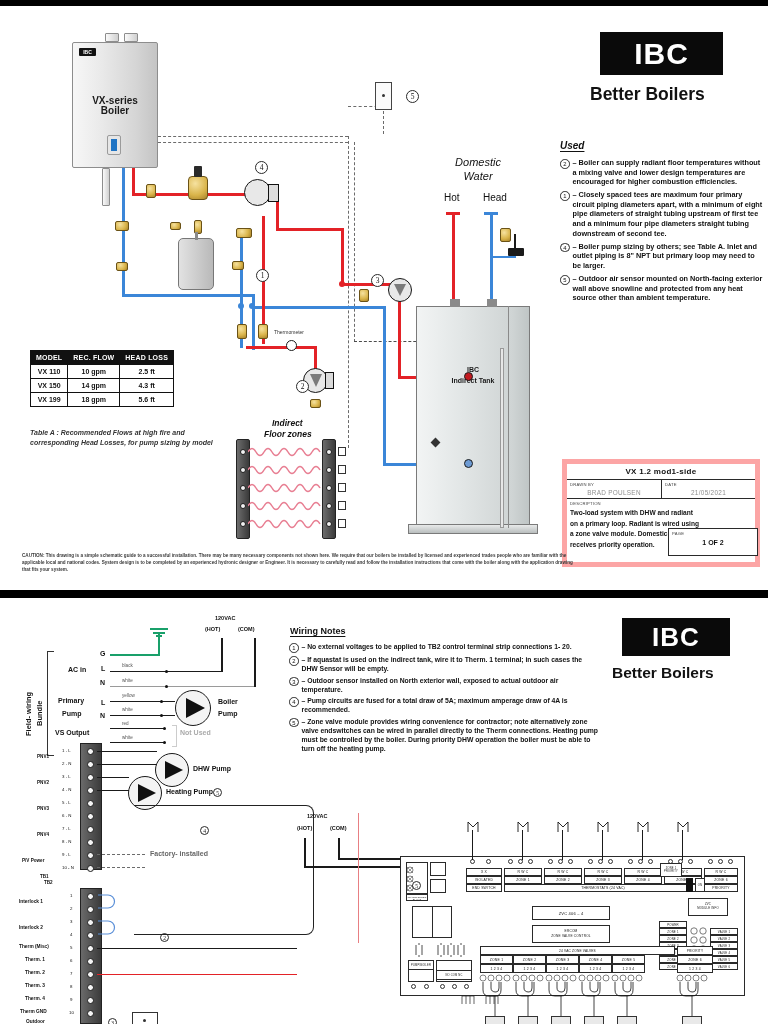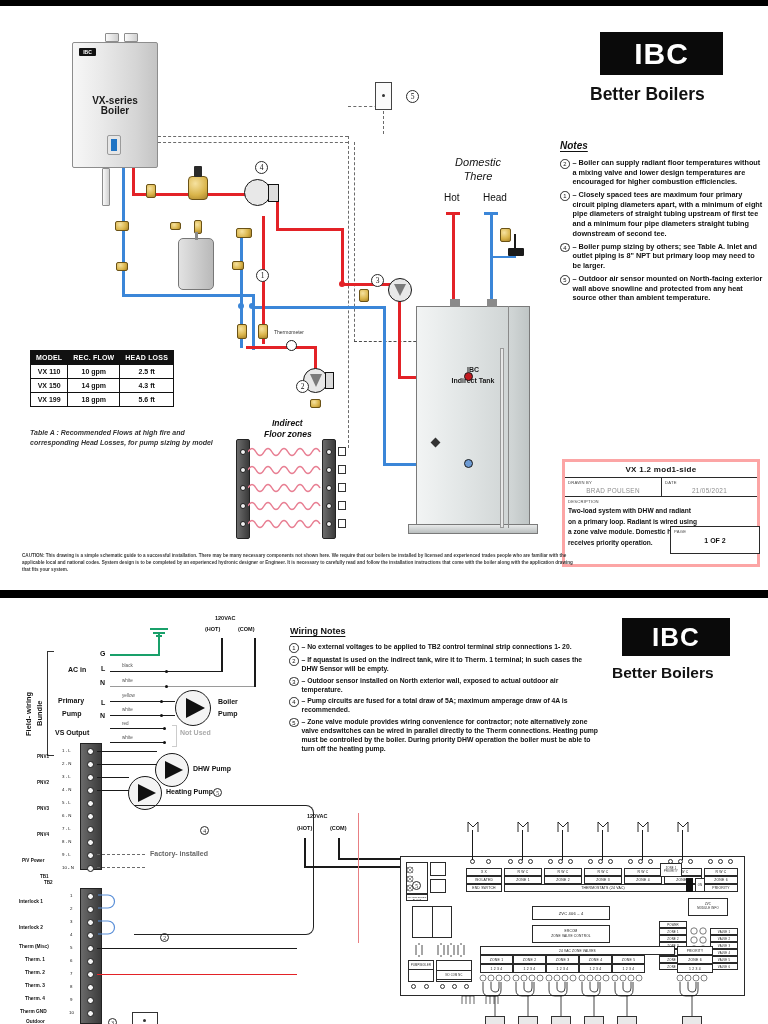--- a/index.html
+++ b/index.html
@@ -187,21 +187,21 @@
     border: 1px solid #111; padding: 3px 5px;
     text-align: center; color: #111; background: #fff;
   }
   .table-caption {
     position: absolute; font-size: 7px; font-style: italic;
     color: #333; line-height: 9.5px; width: 190px; font-weight: bold;
   }
 
   
   .titleblock {
-    position: absolute; border: 3px solid #fca5a5; background: #fff;
+    position: absolute; border: 5px solid #fca5a5; background: #fff;
     font-size: 6px; color: #111;
   }
   .tb-row { display: flex; border-bottom: 1px solid #2a2a2a; }
   .tb-row:last-child { border-bottom: none; }
   .tb-cell { padding: 2px 3px; position: relative; }
   .tb-cell + .tb-cell { border-left: 1px solid #2a2a2a; }
   .tb-head {
     text-align: center; font-size: 8px; font-weight: bold;
     padding: 3px; letter-spacing: 0.3px;
   }
@@ -404,21 +404,21 @@
         <path d="M0,28 q4,-7 8,0 t8,0 t8,0 t8,0 t8,0 t8,0 t8,0 t8,0 t8,0"></path>
         <path d="M0,46 q4,-7 8,0 t8,0 t8,0 t8,0 t8,0 t8,0 t8,0 t8,0 t8,0"></path>
         <path d="M0,64 q4,-7 8,0 t8,0 t8,0 t8,0 t8,0 t8,0 t8,0 t8,0 t8,0"></path>
         <path d="M0,82 q4,-7 8,0 t8,0 t8,0 t8,0 t8,0 t8,0 t8,0 t8,0 t8,0"></path>
       </g>
     </svg>
     <div class="label-txt label-italic" style="left:272px; top:412px; font-size:8.5px;">Indirect</div>
     <div class="label-txt label-italic" style="left:264px; top:423px; font-size:8.5px;">Floor zones</div>
 
     <div class="label-txt label-italic" style="left:443px; top:150px; font-size:11px; font-weight:normal; font-style:italic; text-align:center; width:70px;">Domestic</div>
-    <div class="label-txt label-italic" style="left:443px; top:164px; font-size:11px; font-weight:normal; font-style:italic; text-align:center; width:70px;">There</div>
+    <div class="label-txt label-italic" style="left:443px; top:164px; font-size:11px; font-weight:normal; font-style:italic; text-align:center; width:70px;">Water</div>
     <div class="label-txt" style="left:444px; top:186px; font-size:10px;">Hot</div>
     <div class="label-txt" style="left:483px; top:186px; font-size:10px;">Head</div>
 
     <div class="pipe red" style="left:452px; top:208px; width:2.5px; height:95px;"></div>
     <div class="pipe red" style="left:446px; top:206px; width:14px; height:2.5px;"></div>
 
     <div class="pipe blue" style="left:490px; top:208px; width:2.5px; height:95px;"></div>
     <div class="pipe blue" style="left:484px; top:206px; width:14px; height:2.5px;"></div>
     <div style="position:absolute;left:508px;top:242px;width:16px;height:8px;background:#1a1a1a;border-radius:1px;"></div>
     <div class="pipe black" style="left:514px; top:228px; width:2px; height:16px;"></div>
@@ -430,21 +430,21 @@
     </div>
     <div class="tank-base" style="left:408px; top:518px; width:130px; height:10px;"></div>
     <div style="position:absolute;left:508px;top:300px;width:1px;height:222px;background:#8a8a8a;"></div>
     <div style="position:absolute;left:500px;top:342px;width:4px;height:180px;background:#e7e7e7;border:0.8px solid #999;"></div>
     <div style="position:absolute;left:464px;top:366px;width:9px;height:9px;border-radius:50%;background:#c21a1f;border:1.5px solid #1b1b1b;"></div>
     <div style="position:absolute;left:464px;top:453px;width:9px;height:9px;border-radius:50%;background:#6d9bd4;border:1.5px solid #1b1b1b;"></div>
     <div style="position:absolute;left:432px;top:433px;width:7px;height:7px;background:#333;transform:rotate(45deg);"></div>
     <div class="pipe grey" style="left:450px;top:293px;width:10px;height:8px;"></div>
     <div class="pipe grey" style="left:487px;top:293px;width:10px;height:8px;"></div>
 
-    <div class="notes-title" style="left:560px; top:134px;">Notes</div>
+    <div class="notes-title" style="left:560px; top:134px;">Used</div>
     <div class="notes-list" style="left:560px; top:152px;">
       <div class="note-row">
         <span class="note-num">2</span>
         <span class="note-txt">– Boiler can supply radiant floor temperatures without a mixing valve and lower design temperatures are encouraged for higher combustion efficiencies.</span>
       </div>
       <div class="note-row">
         <span class="note-num">1</span>
         <span class="note-txt">– Closely spaced tees are maximum four primary circuit piping diameters apart, with a minimum of eight pipe diameters of straight tubing upstream of first tee and a minimum four pipe diameters straight tubing downstream of second tee.</span>
       </div>
       <div class="note-row">

